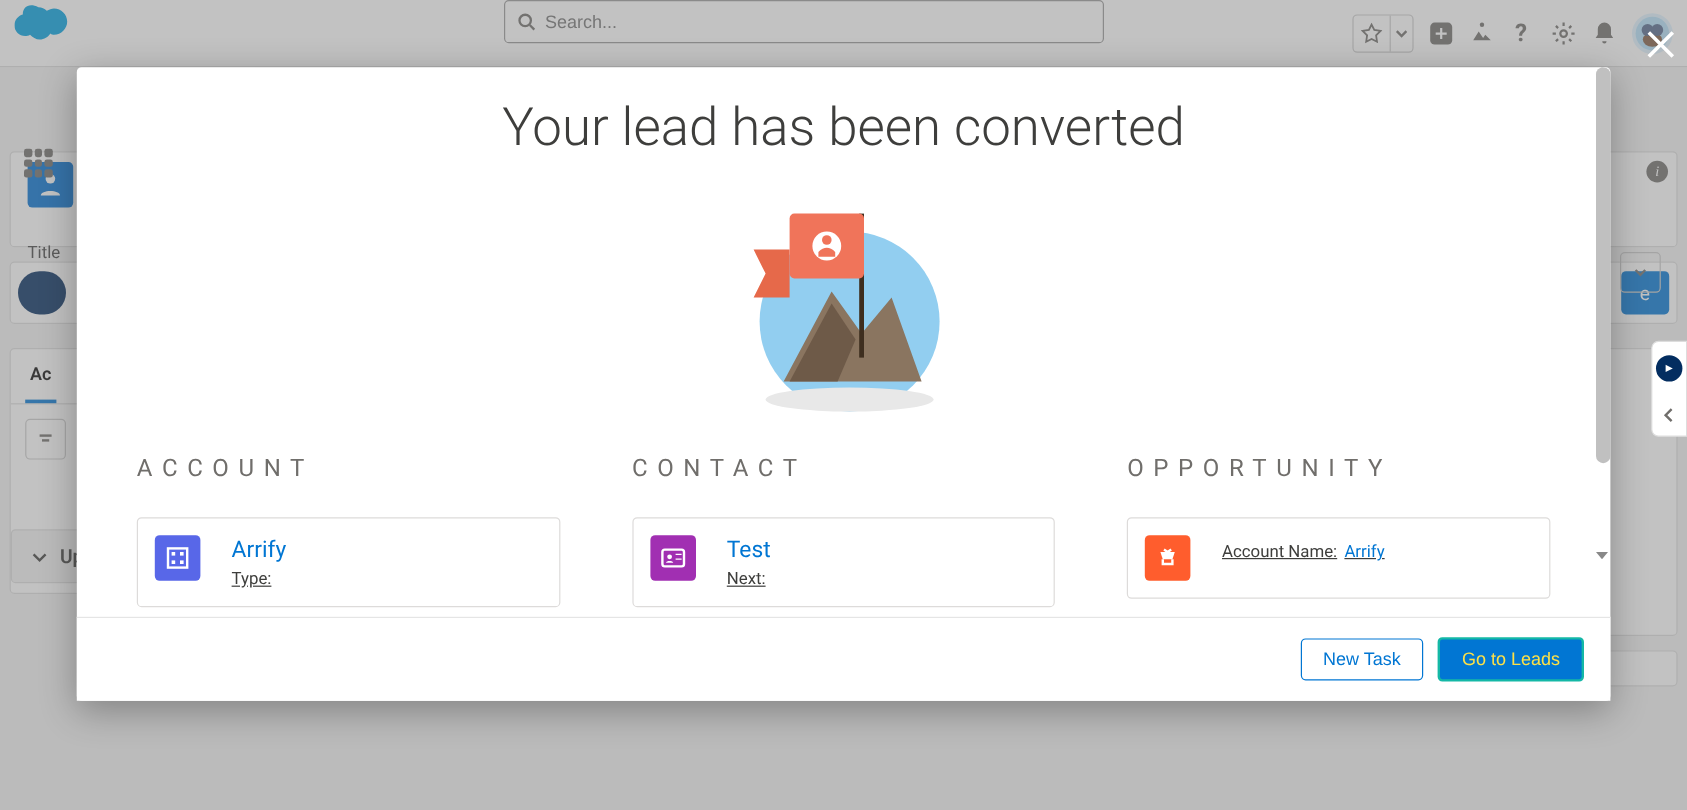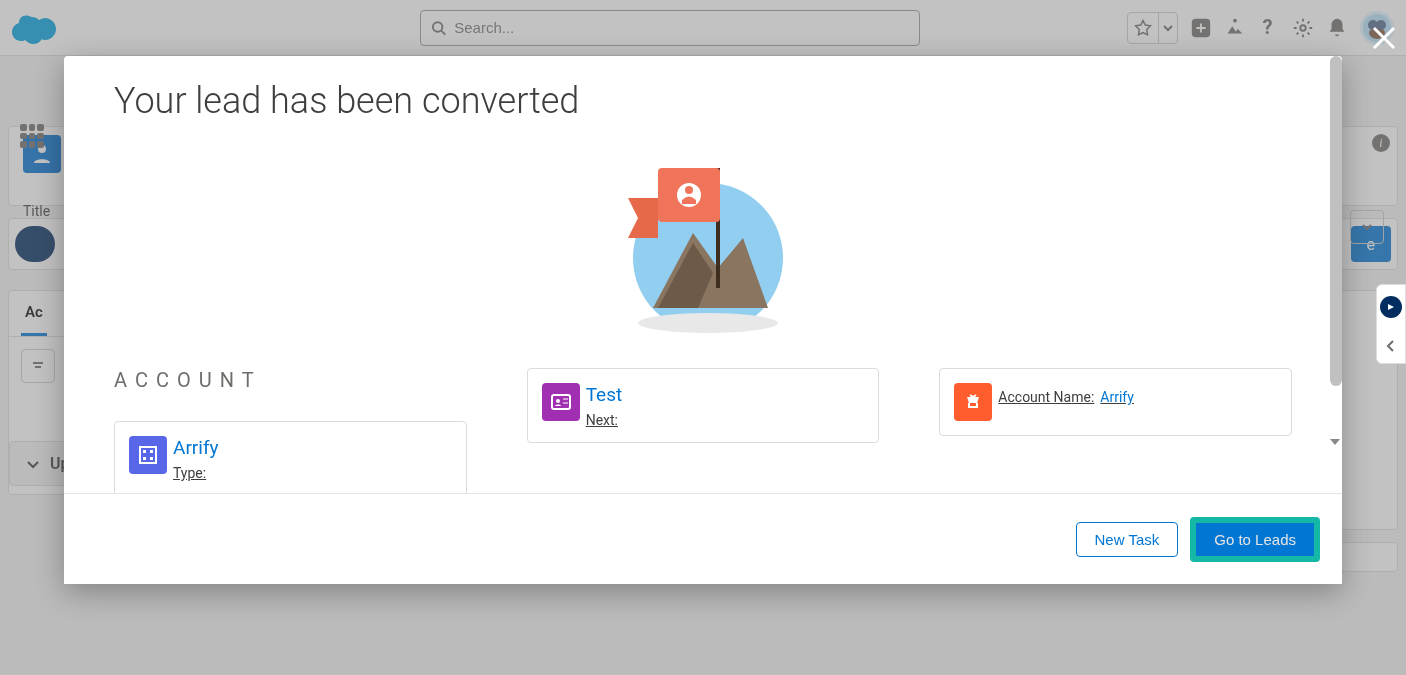--- a/index.html
+++ b/index.html
@@ -1,19 +1,19 @@
 <!DOCTYPE html>
 <html><head>
 <meta charset="utf-8">
 <style>
 * { box-sizing: border-box; margin: 0; padding: 0; }
 body { font-family: -apple-system, BlinkMacSystemFont, "Segoe UI", Roboto, Helvetica, Arial, sans-serif; width: 1406px; height: 675px; overflow: hidden; background: #f3f3f3; position: relative; }
 
 
-.header { height: 56px; background: #fff; border-bottom: 1px solid #ddd; display: flex; align-items: center; padding: 0 12px; }
+.header { height: 56px; background: #fff; border-bottom: 1px solid #ddd; display: flex; padding: 0 12px; }
 .cloud-logo { width: 48px; height: 34px; margin-right: 20px; }
 .search-wrap { flex: 0 0 500px; margin-left: 340px; }
 .search-box { display: flex; align-items: center; height: 36px; border: 1px solid #999; border-radius: 4px; background: #fff; padding: 0 10px; }
 .search-box input { border: none; outline: none; font-size: 15px; width: 100%; margin-left: 8px; color: #444; }
 .header-right { margin-left: auto; display: flex; align-items: center; gap: 12px; }
 .hdr-icon { color: #706e6b; display: flex; align-items: center; justify-content: center; }
 .fav-btn { display: flex; align-items: center; border: 1px solid #ccc; border-radius: 4px; height: 32px; }
 .fav-btn .star-part { padding: 0 6px; border-right: 1px solid #ccc; height: 100%; display: flex; align-items: center;}
 .fav-btn .drop-part { padding: 0 4px; height: 100%; display: flex; align-items: center;}
 .avatar { width: 34px; height: 34px; border-radius: 50%; background: #e0f3ff; display: flex; align-items: center; justify-content: center; }
@@ -43,39 +43,39 @@
 .right-buttons button { border:1px solid #c9c9c9; background:#fff; border-radius:4px; padding: 6px 18px; color:#0176d3; font-size:14px; cursor:pointer;}
 .drop-sq { width:34px; height:34px; border:1px solid #c9c9c9; border-radius:4px; display:flex; align-items:center; justify-content:center;}
 
 
 .overlay { position: absolute; inset: 0; background: rgba(120,120,120,0.45);}
 
 
 .modal { position: absolute; top: 56px; left: 64px; width: 1278px; height: 528px; background: #fff; border-radius: 4px; box-shadow: 0 8px 30px rgba(0,0,0,0.3); display:flex; flex-direction: column;}
 .modal-close { position:absolute; top: 20px; right: 8px; color: #fff; font-size: 38px; cursor:pointer; line-height: 1; font-weight:300; z-index: 60;}
 .modal-body { flex:1; overflow:hidden; padding: 24px 50px 0 50px; position:relative;}
-.modal-title { text-align:left; font-size: 36px; font-weight: 300; color: #3e3e3c; margin-bottom: 16px;}
+.modal-title { text-align:center; font-size: 44px; font-weight: 300; color: #3e3e3c; margin-bottom: 16px;}
 .hero-img { display:flex; justify-content:center; margin-bottom: 30px;}
 .hero-svg { width: 210px; height: 200px;}
 .columns { display:flex; gap: 60px; padding: 0 0px;}
 .col { flex:1;}
 .col-head { font-size: 20px; letter-spacing: 8px; color:#706e6b; font-weight:400; margin-bottom: 29px;}
-.card { border:1px solid #dddbda; border-radius:4px; padding: 14px; display:flex; gap: 6px; background:#fff;}
+.card { border:1px solid #dddbda; border-radius:4px; padding: 14px; display:flex; gap: 26px; background:#fff;}
 .card-icon { width: 38px; height: 38px; border-radius:4px; display:flex; align-items:center; justify-content:center; flex-shrink:0;}
 .card-icon.account { background:#5867e8;}
 .card-icon.contact { background:#a12fb2;}
 .card-icon.opportunity { background:#ff5d2d;}
 .card-body { flex:1;}
 .card-link { color:#0176d3; font-size: 19px; cursor:pointer;}
 .card-sub { margin-top: 6px; color:#3e3e3c; font-size:14px;text-decoration:underline;}
 .card-sub .val-link { color:#0176d3; margin-left:6px;}
-.modal-footer { height: 91px; border-top: 1px solid #e5e5e5; display:flex; align-items:center; justify-content:flex-end; gap: 12px; padding: 0 22px; background:#fff;}
+.modal-footer { height: 70px; border-top: 1px solid #e5e5e5; display:flex; align-items:center; justify-content:flex-end; gap: 12px; padding: 0 22px; background:#fff;}
 .btn { border-radius:4px; padding: 8px 18px; font-size: 15px; cursor:pointer;}
 .btn-secondary { background:#fff; border:1px solid #0176d3; color:#0176d3;}
-.btn-primary { background:#0176d3; border:6px solid #14b8a6; color:#e5e5e5;}
+.btn-primary { background:#0176d3; border:2px solid #14b8a6; color:#fde047;}
 .scroll-ind { position:absolute; top:0; right:0; width:12px; height:330px; background:#c0c0c0; border-radius:6px;}
 .scroll-arrow-down { position:absolute; bottom:48px; right:2px; width:0; height:0; border-left:5px solid transparent; border-right:5px solid transparent; border-top:6px solid #888;}
 .scroll-arrow-up { position:absolute; top:0; right:2px; width:0; height:0; border-left:5px solid transparent; border-right:5px solid transparent; border-bottom:6px solid #888;}
 
 
 .side-tab { position:absolute; top: 284px; right: 0; width: 30px; height: 80px; background:#fff; border:1px solid #ddd; border-radius: 6px 0 0 6px; display:flex; flex-direction:column; align-items:center; justify-content:space-around; z-index: 70;}
 .side-dot { width:22px; height:22px; border-radius:50%; background:#032d60; display:flex; align-items:center; justify-content:center;}
 </style>
 </head>
 <body>
@@ -278,38 +278,40 @@
               </svg>
           </div>
           <div class="card-body">
             <div class="card-link">Arrify</div>
             <div class="card-sub"><span>Type:</span><span class="val-link"></span></div>
           </div>
         </div>
       </div>
 
       <div class="col">
+        <div class="col-head">CONTACT</div>
         <div class="card">
           <div class="card-icon contact">
             <svg width="22" height="22" viewBox="0 0 22 22">
                 <rect x="2" y="4" width="18" height="14" rx="2" fill="none" stroke="#fff" stroke-width="2"></rect>
                 <circle cx="8" cy="10" r="2" fill="#fff"></circle>
                 <path d="M5 15c0-2 6-2 6 0" fill="#fff"></path>
                 <line x1="13" y1="8" x2="18" y2="8" stroke="#fff"></line>
                 <line x1="13" y1="12" x2="18" y2="12" stroke="#fff"></line>
               </svg>
           </div>
           <div class="card-body">
             <div class="card-link">Test</div>
             <div class="card-sub"><span>Next:</span><span class="val-link"></span></div>
           </div>
         </div>
       </div>
 
       <div class="col">
+        <div class="col-head">OPPORTUNITY</div>
         <div class="card">
           <div class="card-icon opportunity">
             <svg width="22" height="22" viewBox="0 0 22 22">
                 <path d="M5 6h12l-2 6H7z" fill="#fff"></path>
                 <path d="M7 12v4h8v-4" fill="none" stroke="#fff" stroke-width="2"></path>
                 <path d="M8 4l3 2 3-2" fill="none" stroke="#fff" stroke-width="2"></path>
               </svg>
           </div>
           <div class="card-body">
             <div class="card-sub"><span>Account Name:</span><span class="val-link" style="cursor:pointer;">Arrify</span></div>

